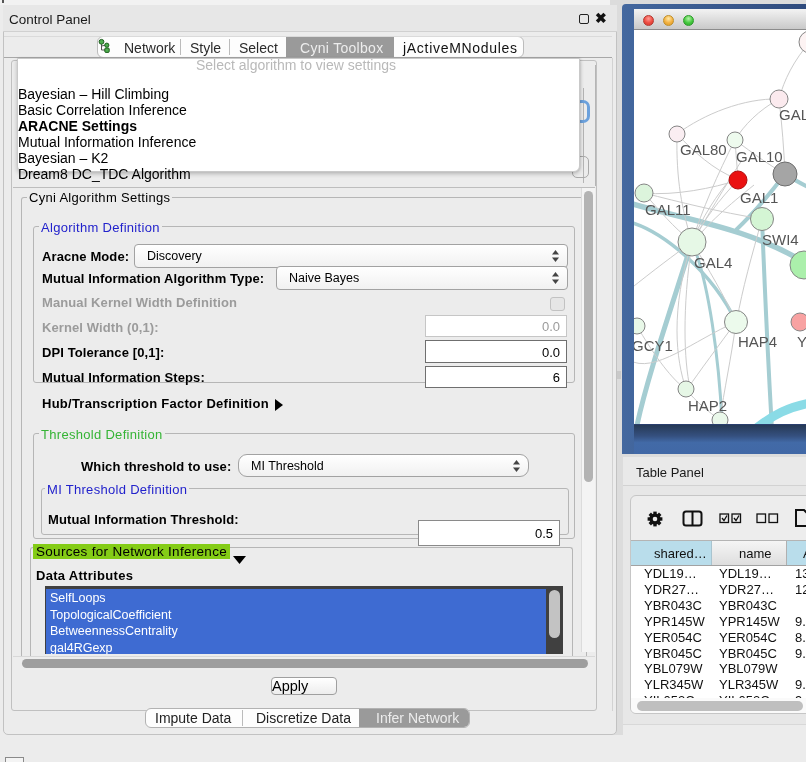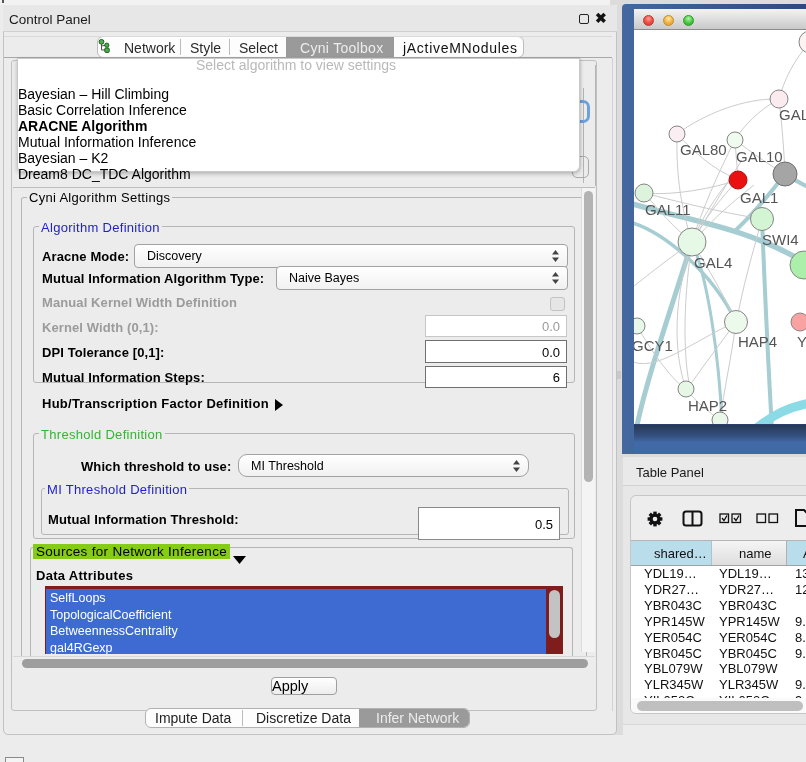--- a/index.html
+++ b/index.html
@@ -131,34 +131,34 @@
   <svg class="carr" viewBox="0 0 9 12">
       <path d="M4.5 0 L8 4.5 H1 Z" fill="#444"></path>
       <path d="M4.5 12 L8 7.5 H1 Z" fill="#444"></path>
     </svg>
 </div>
 
 <div class="abs fieldset" style="left:41px;top:488px;width:526px;height:45px;"></div>
 <div class="abs" style="left:45px;top:482px;background:#ececec;padding:0 2px;font-size:13px;letter-spacing:0.3px;color:#2222cc;">MI Threshold Definition</div>
 
 <div class="abs lbl" style="left:48px;top:512px;">Mutual Information Threshold:</div>
-<div class="tfield" style="left:418px;top:507px;width:142px;height:33px;border-color:#8a8a8a;box-sizing:border-box;">
+<div class="tfield" style="left:418px;top:520px;width:142px;height:26px;border-color:#8a8a8a;box-sizing:border-box;">
     <span>0.5</span>
   </div>
 
 <div class="abs" style="left:30px;top:547px;width:543px;height:110px;border:1px solid #b6b6b6;border-bottom:none;border-radius:3px 3px 0 0;box-sizing:border-box;"></div>
 <div class="abs" style="left:33px;top:544px;background:#84cc16;padding:0 3px;font-size:13.5px;letter-spacing:0.3px;">Sources for Network Inference</div>
 <div class="abs" style="left:233px;top:550px;width:13px;height:8px;">
  <svg width="13" height="8" viewBox="0 0 13 8">
       <path d="M0 0 H13 L6.5 8 Z" fill="#000"></path>
     </svg>
 </div>
 <div class="abs lbl" style="left:36px;top:568px;font-size:13px;letter-spacing:0.3px;">Data Attributes</div>
 
-<div class="abs" style="left:45px;top:586px;width:518px;height:68px;background:#7f1d1d;overflow:hidden;text-decoration:underline;">
+<div class="abs" style="left:45px;top:586px;width:518px;height:68px;background:#404040;overflow:hidden;text-decoration:underline;">
   <div style="position:absolute;left:1px;top:3px;width:500px;height:65px;background:#3e6bd2;"></div>
   <div style="position:absolute;left:5px;top:4px;font-size:12.5px;color:#fff;line-height:16.5px;">
     SelfLoops<br>TopologicalCoefficient<br>BetweennessCentrality<br>gal4RGexp
   </div>
   <div style="position:absolute;left:504px;top:4px;width:11px;height:48px;background:#c3c3c3;border-radius:6px;"></div>
 </div>
 
 <div class="abs" style="left:13px;top:656px;width:582px;height:14px;background:#ededed;border-top:1px solid #d8d8d8;box-sizing:border-box;"></div>
 <div class="abs" style="left:22px;top:659px;width:566px;height:9px;background:#9e9e9e;border-radius:5px;"></div>
 
@@ -178,21 +178,21 @@
 <div class="abs" style="left:256px;top:710px;font-size:14px;color:#222;">Discretize Data</div>
 <div class="abs" style="left:376px;top:710px;font-size:14px;color:#ececec;">Infer Network</div>
 
 <div class="abs" style="left:17px;top:58px;width:563px;height:114px;background:#fff;
      border:1px solid #c9c9c9;border-radius:0 0 6px 6px;box-sizing:border-box;
      box-shadow:0 2px 4px rgba(0,0,0,0.22), 1px 0 2px rgba(0,0,0,0.08);"></div>
 <div class="abs" style="left:196px;top:57px;font-size:14px;color:#b9b9b9;">Select algorithm to view settings</div>
 <div class="abs" style="left:18px;top:74px;font-size:14px;color:#000;line-height:16px;margin-top:12px;">
  Bayesian – Hill Climbing<br>
  Basic Correlation Inference<br>
- <b>ARACNE Algorithm</b><br>
+ <b>ARACNE Settings</b><br>
  Mutual Information Inference<br>
  Bayesian – K2<br>
  Dream8 DC_TDC Algorithm
 </div>
 
 <div class="abs" style="left:617px;top:371px;width:4px;height:8px;background:#c9c9c9;"></div>
 
 <div class="abs" style="left:5px;top:757px;width:19px;height:12px;background:#f4f4f4;border:1.5px solid #8a8a8a;box-sizing:border-box;"></div>
 
 <div class="abs" style="left:622px;top:4px;width:184px;height:450px;background:linear-gradient(to right,#44689f,#2f4b7d);border-radius:4px 0 0 0;"></div>

